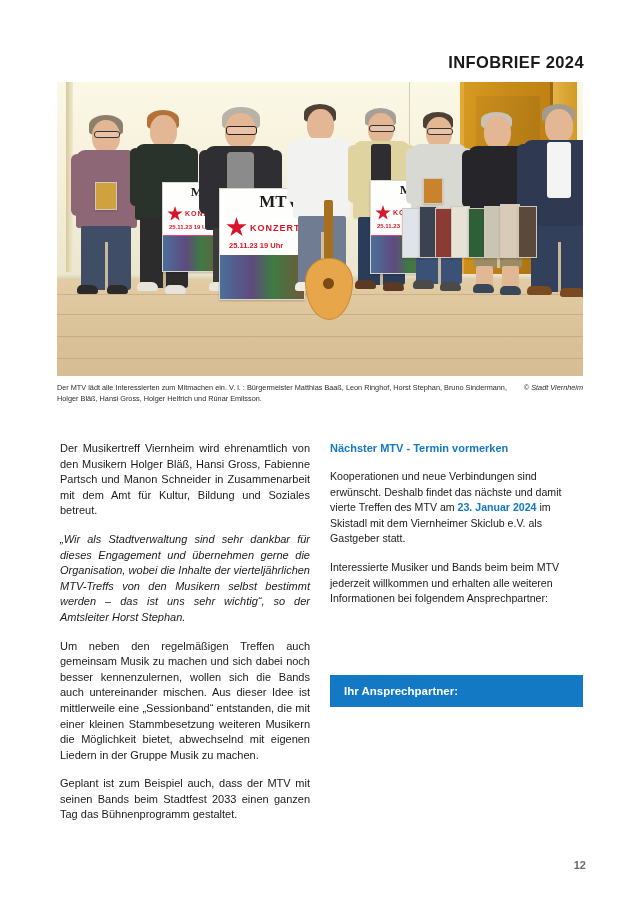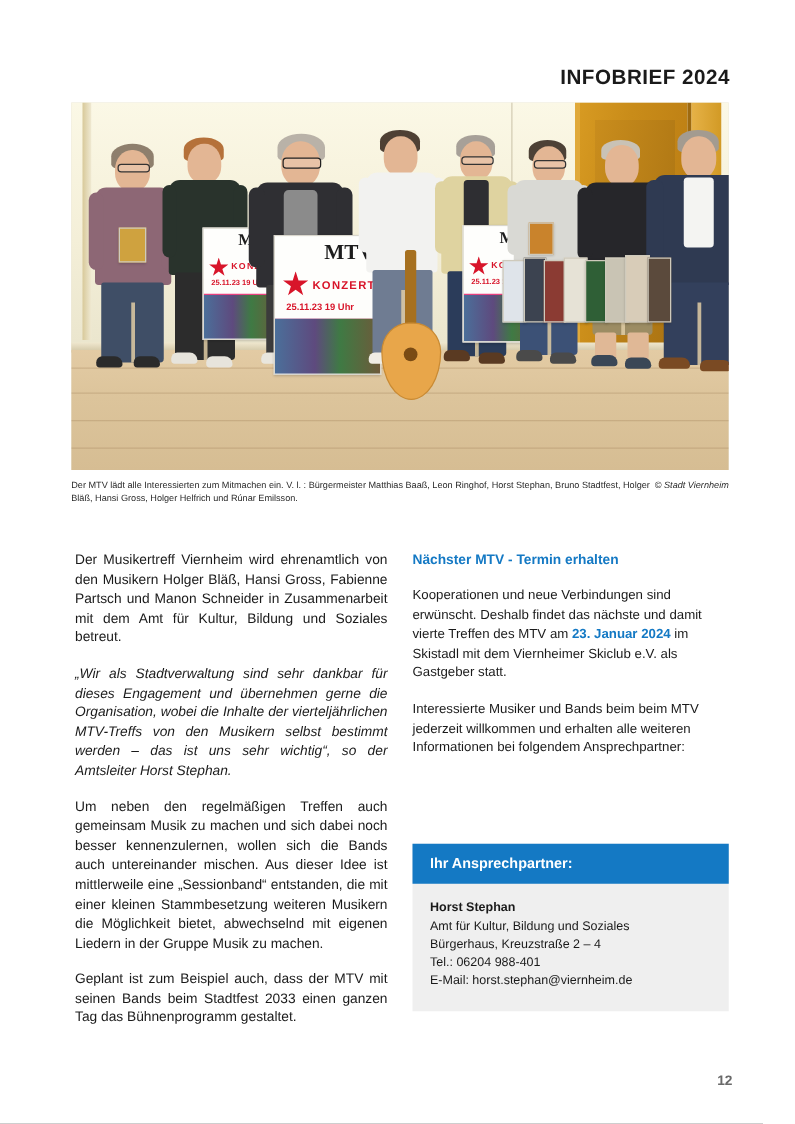--- a/index.html
+++ b/index.html
@@ -472,42 +472,35 @@
         <div class="shoe" style="left:503px; top:206px; width:25px; background:#7a4a23;"></div>
       </div>
       <div class="flyer" style="left:443px; top:122px; width:18px; height:52px; background:#d8ccb8;"></div>
       <div class="flyer" style="left:461px; top:124px; width:17px; height:50px; background:#5b4a3c;"></div>
 
     </div>
   </div>
 
   <div class="caption">
     <span class="credit">© Stadt Viernheim</span>
-    <span>Der MTV lädt alle Interessierten zum Mitmachen ein. V. l. : Bürgermeister Matthias Baaß, Leon Ringhof, Horst Stephan, Bruno Stadtfest, Holger Bläß, Hansi Gross, Holger Helfrich und Rúnar Emilsson.</span>
+    <span>Der MTV lädt alle Interessierten zum Mitmachen ein. V. l. : Bürgermeister Matthias Baaß, Leon Ringhof, Horst Stephan, Bruno Sindermann, Holger Bläß, Hansi Gross, Holger Helfrich und Rúnar Emilsson.</span>
   </div>
 
   <div class="col-left">
     <p>Der Musikertreff Viernheim wird ehrenamtlich von den Musikern Holger Bläß, Hansi Gross, Fabienne Partsch und Manon Schneider in Zusammenarbeit mit dem Amt für Kultur, Bildung und Soziales betreut.</p>
     <p class="italic">„Wir als Stadtverwaltung sind sehr dankbar für dieses Engagement und übernehmen gerne die Organisation, wobei die Inhalte der vierteljährlichen MTV-Treffs von den Musikern selbst bestimmt werden – das ist uns sehr wichtig“, so der Amtsleiter Horst Stephan.</p>
     <p>Um neben den regelmäßigen Treffen auch gemeinsam Musik zu machen und sich dabei noch besser kennenzulernen, wollen sich die Bands auch untereinander mischen. Aus dieser Idee ist mittlerweile eine „Sessionband“ entstanden, die mit einer kleinen Stammbesetzung weiteren Musikern die Möglichkeit bietet, abwechselnd mit eigenen Liedern in der Gruppe Musik zu machen.</p>
     <p>Geplant ist zum Beispiel auch, dass der MTV mit seinen Bands beim Stadtfest 2033 einen ganzen Tag das Bühnenprogramm gestaltet.</p>
   </div>
 
   <div class="col-right">
-    <p class="rc-heading">Nächster MTV - Termin erhalten</p>
+    <p class="rc-heading">Nächster MTV - Termin vormerken</p>
     <p><span>Kooperationen und neue Verbindungen sind erwünscht. Deshalb findet das nächste und damit vierte Treffen des MTV am </span><span class="hl-blue">23. Januar 2024</span><span> im Skistadl mit dem Viernheimer Skiclub e.V. als Gastgeber statt.</span></p>
     <p>Interessierte Musiker und Bands beim beim MTV jederzeit willkommen und erhalten alle weiteren Informationen bei folgendem Ansprechpartner:</p>
   </div>
 
   <div class="contact-box">
     <div class="contact-head">Ihr Ansprechpartner:</div>
-    <div class="contact-body">
-      <div class="contact-name">Horst Stephan</div>
-      <div>Amt für Kultur, Bildung und Soziales</div>
-      <div>Bürgerhaus, Kreuzstraße 2 – 4</div>
-      <div>Tel.: 06204 988-401</div>
-      <div>E-Mail: horst.stephan@viernheim.de</div>
-    </div>
   </div>
 
   <div class="page-number">12</div>
 
 </div>
 
 </body></html>

